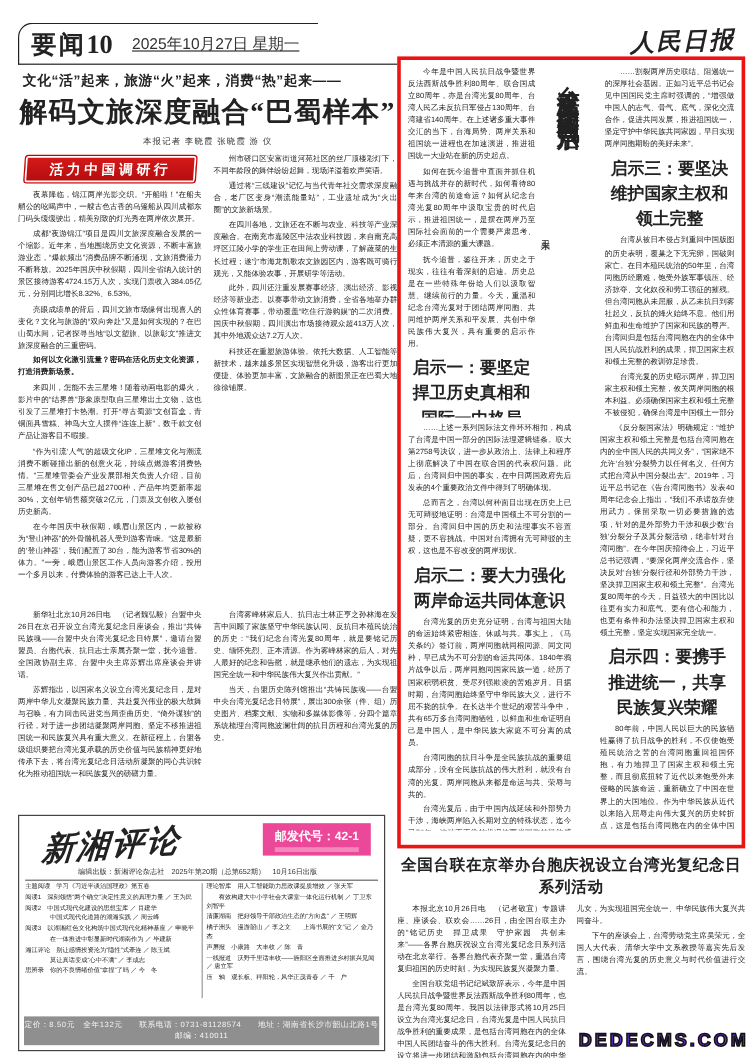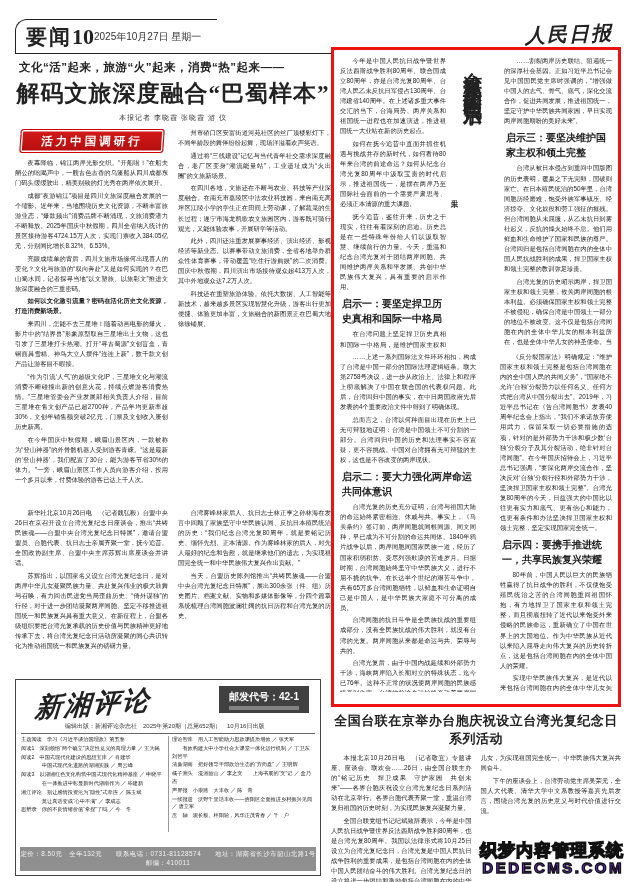--- a/index.html
+++ b/index.html
@@ -6,21 +6,21 @@
   .page{position:relative;width:629px;height:882px;background:#fff;overflow:hidden;
         font-family:"Liberation Sans",sans-serif;color:#222;}
   
   .hdr{position:absolute;left:15px;top:16px;width:600px;height:38px;}
   .hdr-rule{position:absolute;left:0;right:0;bottom:0;border-bottom:1.5px solid #222;}
   .yaowen-box{position:absolute;left:0;bottom:0;height:34px;display:flex;align-items:center;
         border:1.5px solid #222;border-right:none;border-bottom:none;border-radius:12px 0 0 0;
         padding:0 16px 0 10px;}
   .yaowen{font-size:21px;font-weight:900;letter-spacing:2px;}
   .pageno{font-size:22px;font-weight:700;font-family:"Liberation Serif",serif;}
-  .hdate{font-size:10px;color:#333;margin-left:0;}
+  .hdate{font-size:13px;color:#333;margin-left:16px;text-decoration:underline;}
   .paper-logo{position:absolute;right:2px;bottom:6px;font-family:"DejaVu Serif",serif;
         font-style:italic;font-weight:900;font-size:20px;letter-spacing:2px;transform:rotate(-2deg);}
   
   .bodytxt p{margin:0 0 2.5px;text-indent:2em;font-size:6.3px;line-height:1.6;text-align:justify;}
   .bodytxt p.b{font-weight:700;}
   
   .feature{position:absolute;left:15px;top:60px;width:316px;height:446px;overflow:hidden;}
   .kicker{font-size:11.5px;font-weight:700;letter-spacing:.5px;margin:0 0 3px 4px;}
   .headline{font-size:23px;font-weight:900;font-family:"Liberation Serif",serif;
         text-align:center;letter-spacing:1px;margin:2px 0 4px;}
@@ -36,33 +36,33 @@
   .rb-top{display:flex;height:292px;overflow:hidden;}
   .rb-tl{width:106px;}
   .rb-titlecol{width:52px;position:relative;flex:0 0 52px;}
   .rb-tr{flex:1;margin-left:6px;}
   .v-title{writing-mode:vertical-rl;font-family:"Liberation Serif",serif;font-weight:700;
         font-size:19px;letter-spacing:3px;height:100%;margin:0 auto;line-height:1.1;}
   .v-author{position:absolute;left:3px;top:138px;writing-mode:vertical-rl;font-size:7.5px;color:#333;}
   .rb-bottom{display:flex;margin-top:4px;height:340px;overflow:hidden;}
   .rb-bl{width:136px;margin-right:24px;}
   .rb-br{flex:1;}
-  .qi{font-weight:900;font-size:10px;line-height:1.5;margin:4px 2px 3px;text-indent:0;}
+  .qi{font-weight:900;font-size:14px;text-align:center;line-height:1.5;margin:4px 2px 3px;text-indent:0;}
   
   .taimeng{position:absolute;left:15px;top:508px;width:316px;height:170px;overflow:hidden;}
   .sub-head{font-size:13px;font-weight:900;font-family:"Liberation Serif",serif;text-align:center;
         letter-spacing:.5px;margin:0 0 5px;}
   .tm-body{column-count:2;column-gap:10px;column-fill:auto;height:146px;overflow:hidden;}
   
   .ad{position:absolute;left:15px;top:679px;width:306px;height:197px;border:1.2px solid #444;
         box-sizing:border-box;padding:4px 5px 0;}
   .ad-top{display:flex;justify-content:space-between;align-items:flex-start;}
   .ad-script{font-family:"DejaVu Serif",serif;font-style:italic;font-weight:900;font-size:27px;
         letter-spacing:2px;transform:rotate(-4deg) skewX(-8deg);margin:2px 0 0 14px;}
-  .ad-badge{background:#404040;color:#fff;font-weight:700;font-size:10px;padding:4px 10px 3px;
+  .ad-badge{background:#ec4899;color:#fff;font-weight:700;font-size:10px;padding:4px 10px 3px;
         text-align:center;margin:2px 6px 0 0;}
   .ad-badge::after{content:"";display:block;height:4px;background:rgba(255,255,255,.35);margin-top:2px;}
   .ad-org{font-size:9px;font-weight:700;margin:-6px 0 1px 52px;letter-spacing:1px;}
   .ad-pub{font-size:6px;color:#333;margin:0 0 2px 44px;}
   .ad-toc{column-count:2;column-gap:8px;column-rule:1px solid #999;border-top:1px solid #666;
         padding-top:2px;font-size:5.2px;line-height:1.5;height:96px;overflow:hidden;color:#222;}
   .ad-toc div{margin-bottom:1px;}
   .ad-bar{position:absolute;left:4px;right:4px;bottom:4px;background:#8f8f8f;color:#f4f4f4;
         font-size:6.4px;text-align:center;padding:3px 0;letter-spacing:.5px;}
   
@@ -190,17 +190,16 @@
   <section class="tailian">
     <h2 class="sub-head">全国台联在京举办台胞庆祝设立台湾光复纪念日系列活动</h2>
     <div class="tl-body bodytxt">
       <p>本报北京10月26日电　（记者敬宜）专题讲座、座谈会、联欢会……26日，由全国台联主办的“铭记历史　捍卫成果　守护家园　共创未来”——各界台胞庆祝设立台湾光复纪念日系列活动在北京举行。各界台胞代表齐聚一堂，重温台湾复归祖国的历史时刻，为实现民族复兴凝聚力量。</p>
       <p>全国台联党组书记纪斌致辞表示，今年是中国人民抗日战争暨世界反法西斯战争胜利80周年，也是台湾光复80周年。我国以法律形式将10月25日设立为台湾光复纪念日，台湾光复是中国人民抗日战争胜利的重要成果，是包括台湾同胞在内的全体中国人民团结奋斗的伟大胜利。台湾光复纪念日的设立将进一步团结和激励包括台湾同胞在内的中华儿女，为实现祖国完全统一、中华民族伟大复兴共同奋斗。</p>
       <p>下午的座谈会上，台湾劳动党主席吴荣元，全国人大代表、清华大学中文系教授等嘉宾先后发言，围绕台湾光复的历史意义与时代价值进行交流。</p>
     </div>
   </section>
 
   <div class="wm">
-    <div class="wm1">织梦内容管理系统</div>
     <div class="wm2">DEDECMS.COM</div>
   </div>
 
 </div>
 
 </body></html>

